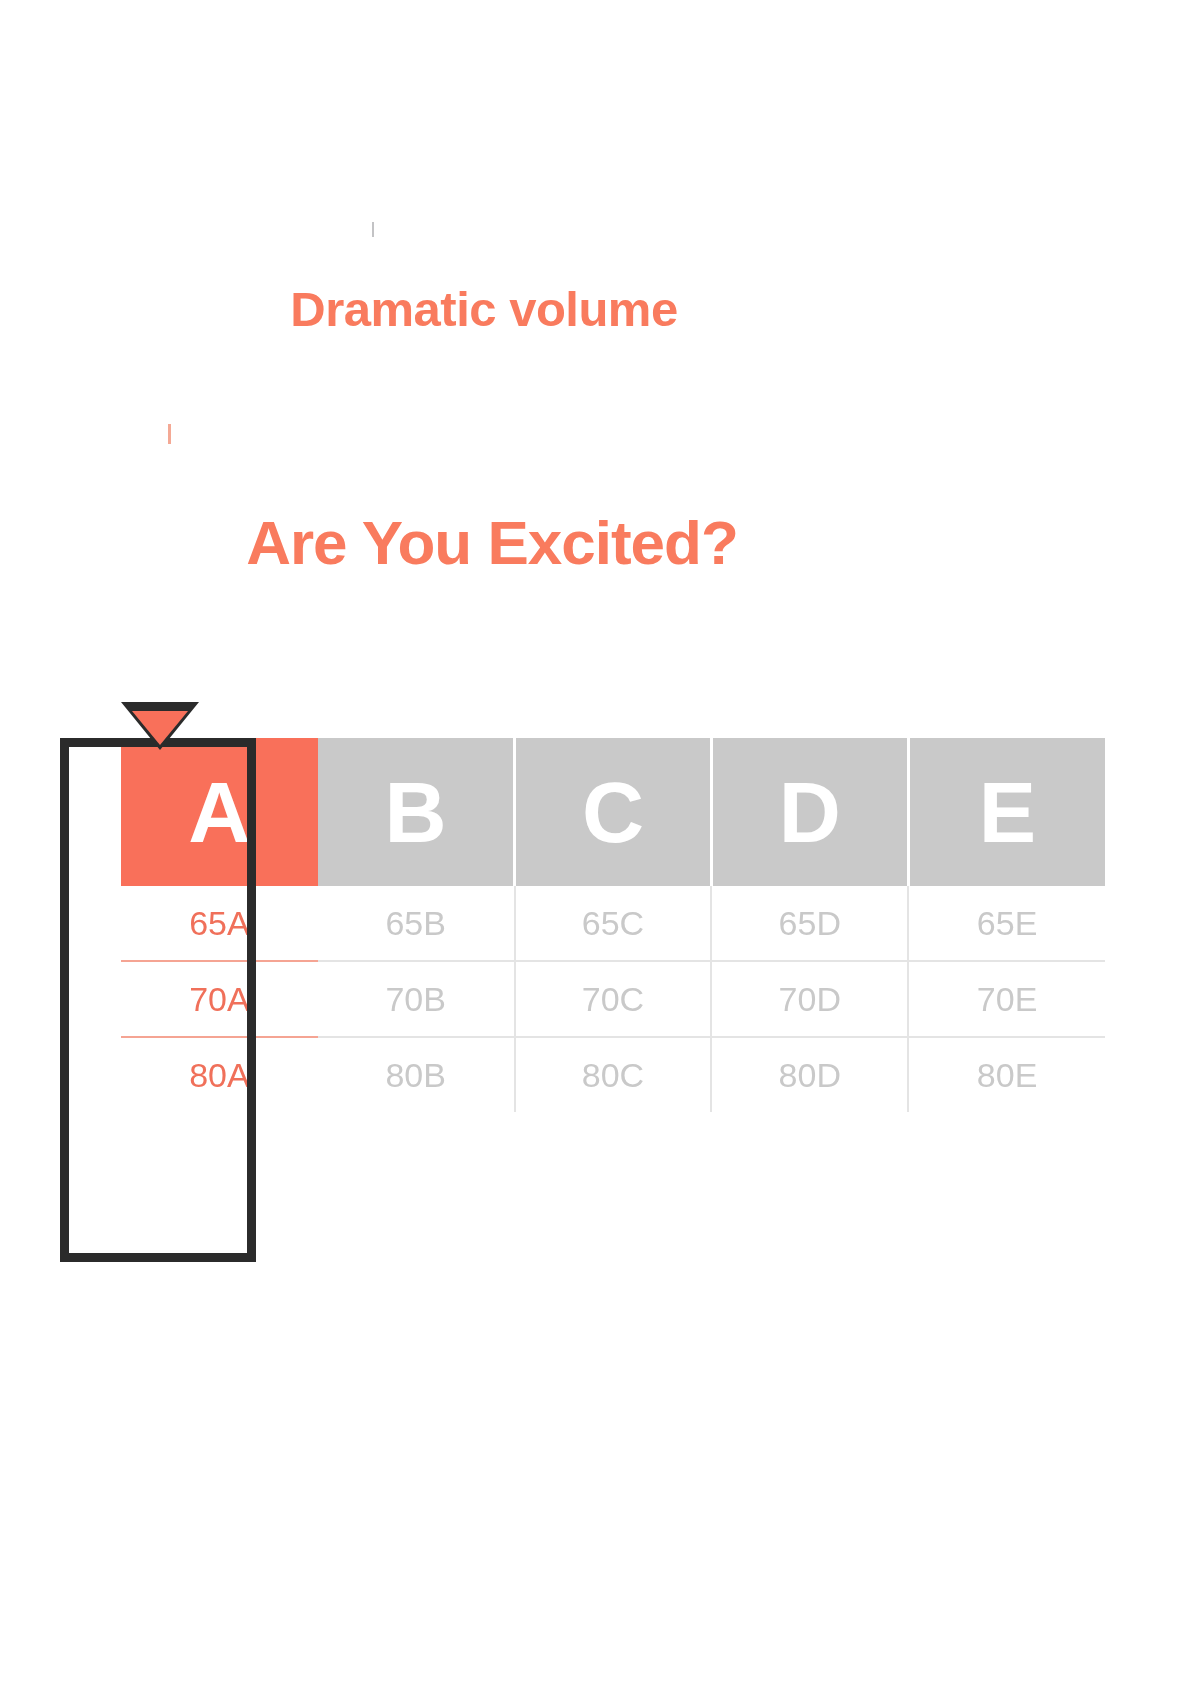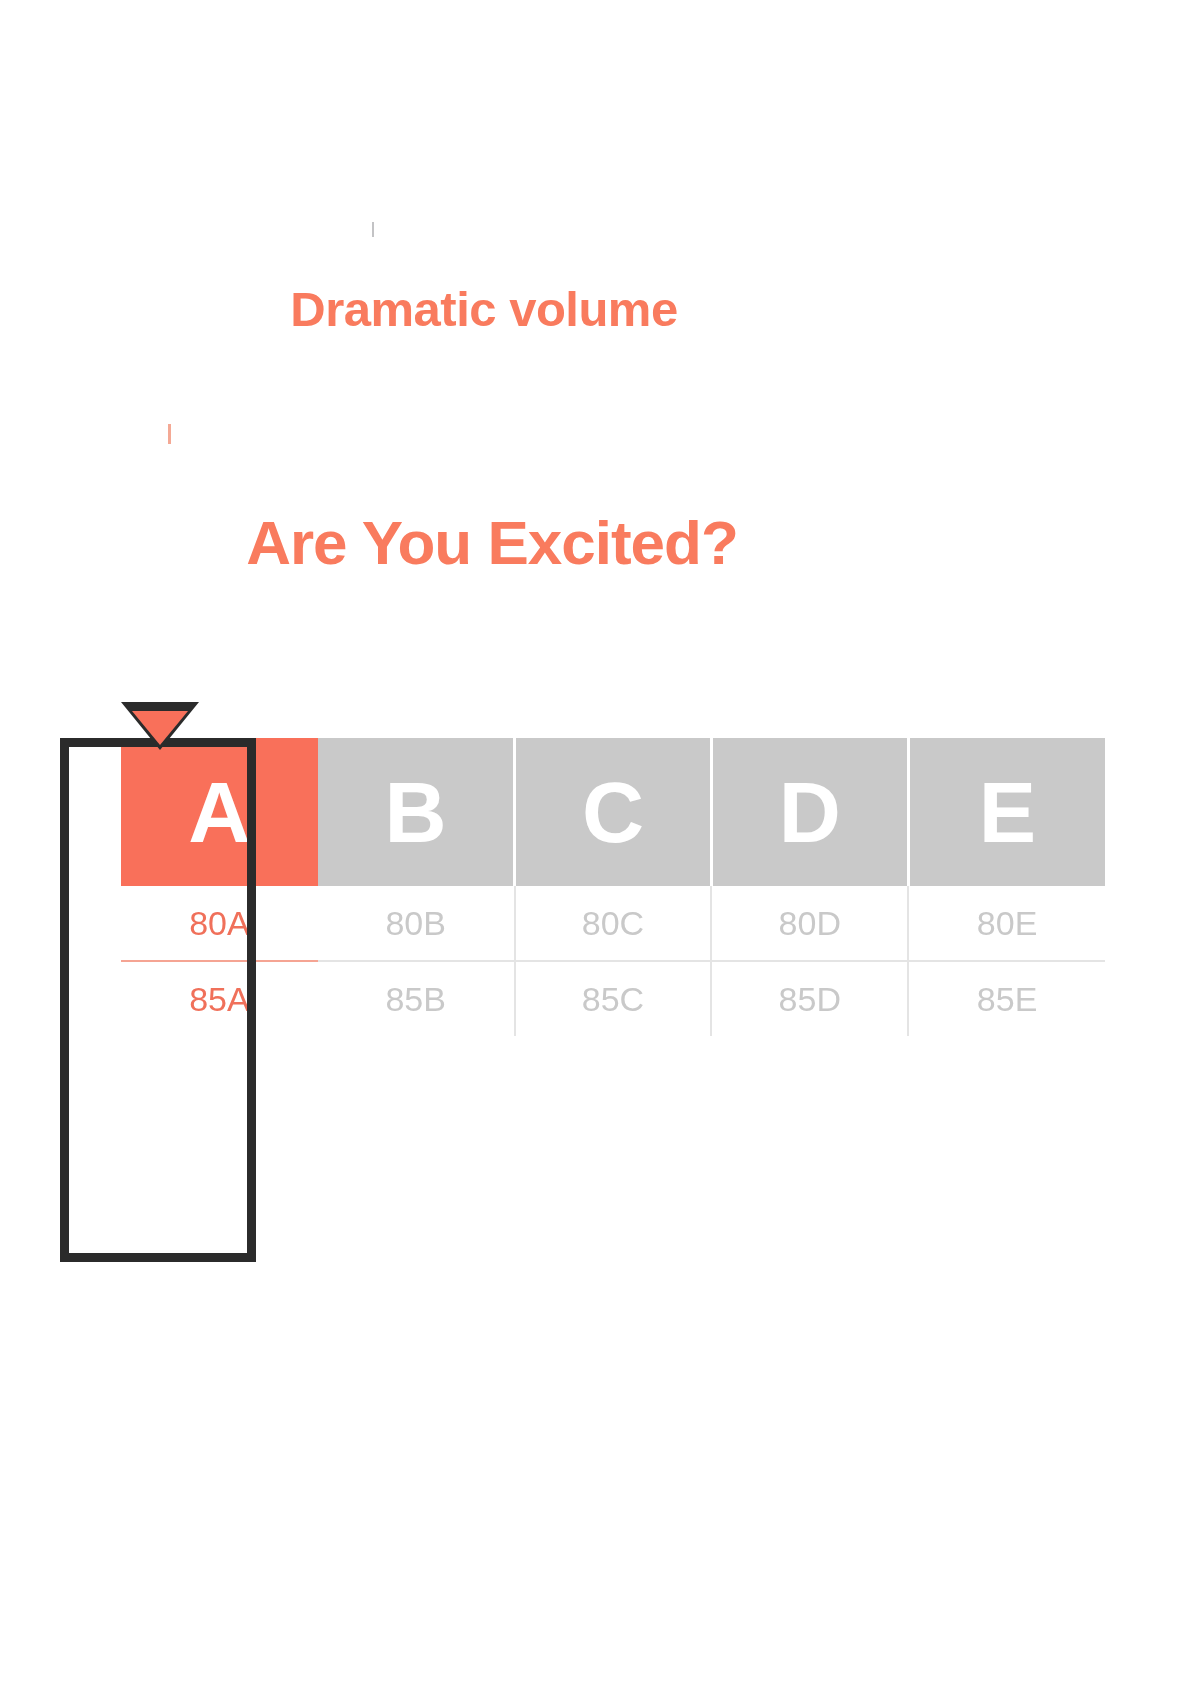--- a/index.html
+++ b/index.html
@@ -195,33 +195,40 @@
       <tr>
         <th class="col-a">A</th>
         <th>B</th>
         <th>C</th>
         <th>D</th>
         <th>E</th>
       </tr>
     </thead>
     <tbody>
       <tr>
+        <td class="cell-a">65A</td>
+        <td>65B</td>
+        <td>65C</td>
+        <td>65D</td>
+        <td>65E</td>
+      </tr>
+      <tr>
+        <td class="cell-a">70A</td>
+        <td>70B</td>
+        <td>70C</td>
+        <td>70D</td>
+        <td>70E</td>
+      </tr>
+      <tr>
         <td class="cell-a">80A</td>
         <td>80B</td>
         <td>80C</td>
         <td>80D</td>
         <td>80E</td>
       </tr>
-      <tr>
-        <td class="cell-a">85A</td>
-        <td>85B</td>
-        <td>85C</td>
-        <td>85D</td>
-        <td>85E</td>
-      </tr>
     </tbody>
   </table>
 
   <div class="highlight-frame"></div>
   <div class="pointer"></div>
   <div class="pointer-inner"></div>
 
 </div>
 
 </body></html>

